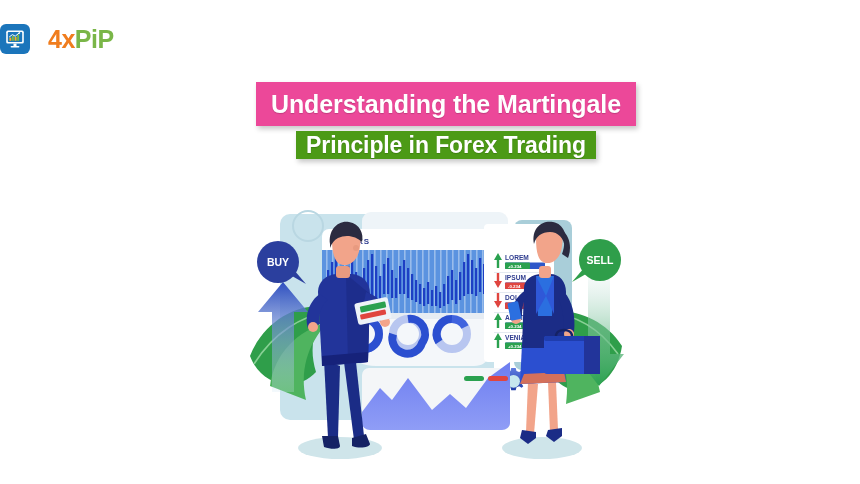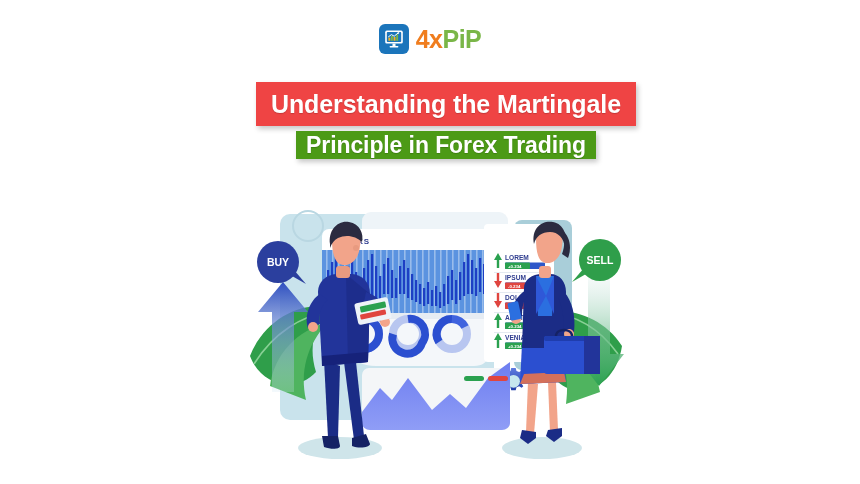--- a/index.html
+++ b/index.html
@@ -18,23 +18,23 @@
     height: 484px;
     background: #ffffff;
   }
 
   
   .logo-wrap {
     position: absolute;
     left: 0; right: 0;
     top: 24px;
     display: flex;
-    justify-content: center;
+    justify-content: flex-start;
     align-items: center;
-    gap: 7px;
+    gap: 18px;
   }
   .logo-mark {
     width: 30px; height: 30px;
     border-radius: 6px;
     background: #1b75bb;
     display: flex; align-items: center; justify-content: center;
     position: relative;
   }
   .logo-mark svg { display: block; }
   .logo-text {
@@ -54,21 +54,21 @@
     align-items: center;
     justify-content: center;
     color: #ffffff;
     font-weight: bold;
     text-shadow: 0 1px 1px rgba(0,0,0,0.18);
     box-shadow: 2px 3px 5px rgba(0,0,0,0.22);
   }
   .banner-orange {
     left: 256px; top: 82px;
     width: 380px; height: 44px;
-    background: #ef4444;
+    background: #ec4899;
     font-size: 25px;
     letter-spacing: -0.1px;
   }
   .banner-green {
     left: 296px; top: 131px;
     width: 300px; height: 28px;
     background: #4c9a16;
     font-size: 23px;
     letter-spacing: -0.1px;
   }

